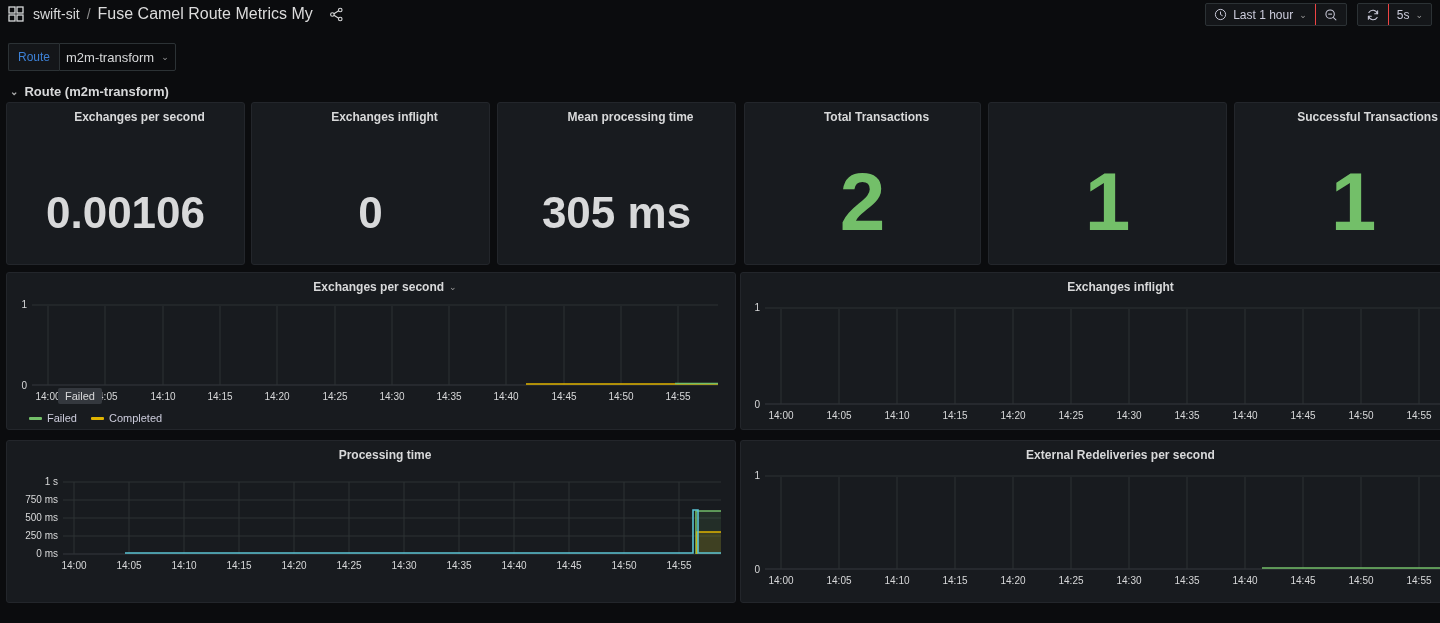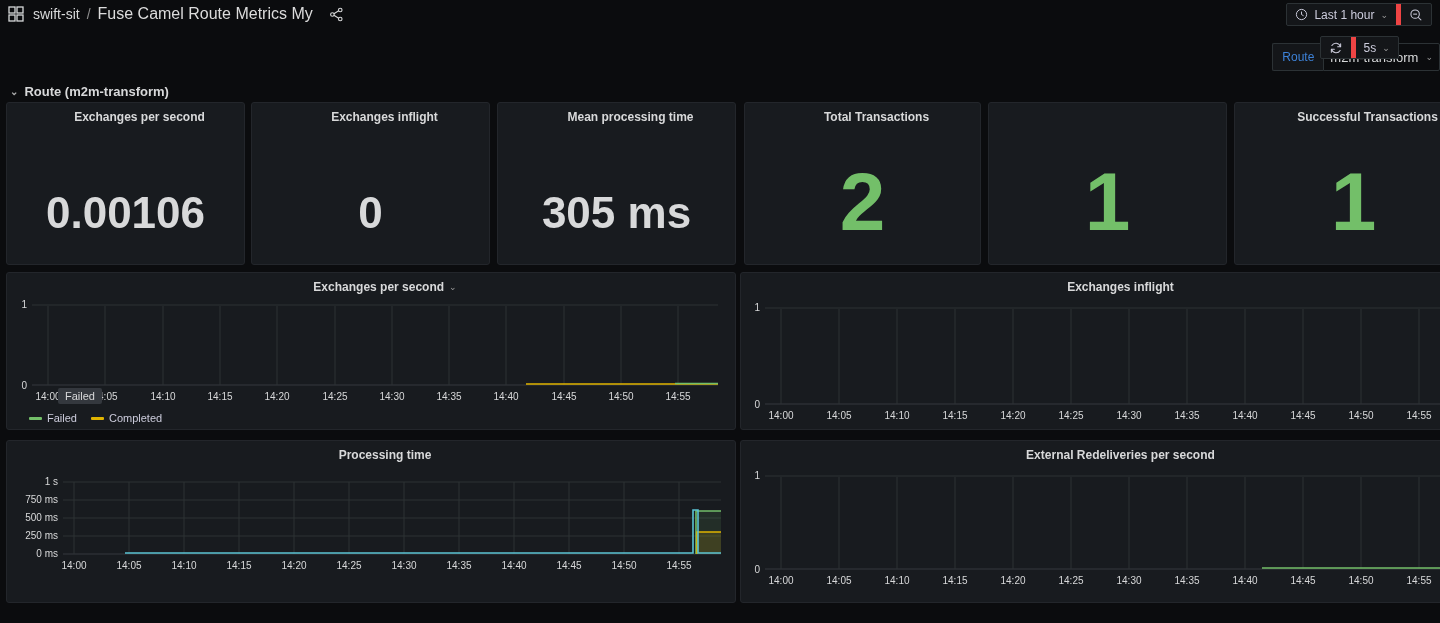--- a/index.html
+++ b/index.html
@@ -22,40 +22,40 @@
   .brand-icon { width: 16px; height: 16px; display:block; margin-right: 9px; flex: 0 0 auto; }
   .crumb {
     font-size: 14px; color: #d8d9da; white-space: nowrap;
   }
   .crumb-sep { font-size: 14px; color: #8e8e8e; margin: 0 7px; }
   .crumb-title { font-size: 16px; color: #dcdcdc; }
   .share-icon { margin-left: 16px; width: 15px; height: 15px; display:block; }
 
   .topnav-right {
     position: absolute; right: 8px; top: 3px;
-    display: flex; align-items: center; gap: 10px; flex-direction: column;
+    display: flex; align-items: center; gap: 10px;
   }
   .ctl-group {
     display: flex; align-items: center;
     border: 1px solid #2c3235; border-radius: 2px;
     background: #141619; height: 23px;
   }
   .ctl {
     display: flex; align-items: center; gap: 6px;
     padding: 0 8px; height: 100%;
     font-size: 12px; color: #ccccdc; white-space: nowrap;
   }
-  .ctl + .ctl { border-left: 5px solid #ef4444; }
+  .ctl + .ctl { border-left: 1px solid #ef4444; }
   .ctl svg { display: block; }
   .caret { font-size: 9px; color: #9a9a9a; }
 
   
   .varrow {
     height: 34px; display: flex; align-items: center;
-    padding-left: 8px; margin-top: 12px; justify-content: flex-end;
+    padding-left: 8px; margin-top: 12px;
   }
   .var-label {
     background: #141619; border: 1px solid #2c3235;
     border-right: none; border-radius: 2px 0 0 2px;
     height: 28px; display: flex; align-items: center;
     padding: 0 9px; font-size: 12px; color: #3d81d6;
   }
   .var-value {
     background: #0b0c0e; border: 1px solid #2c3235;
     border-radius: 0 2px 2px 0;

